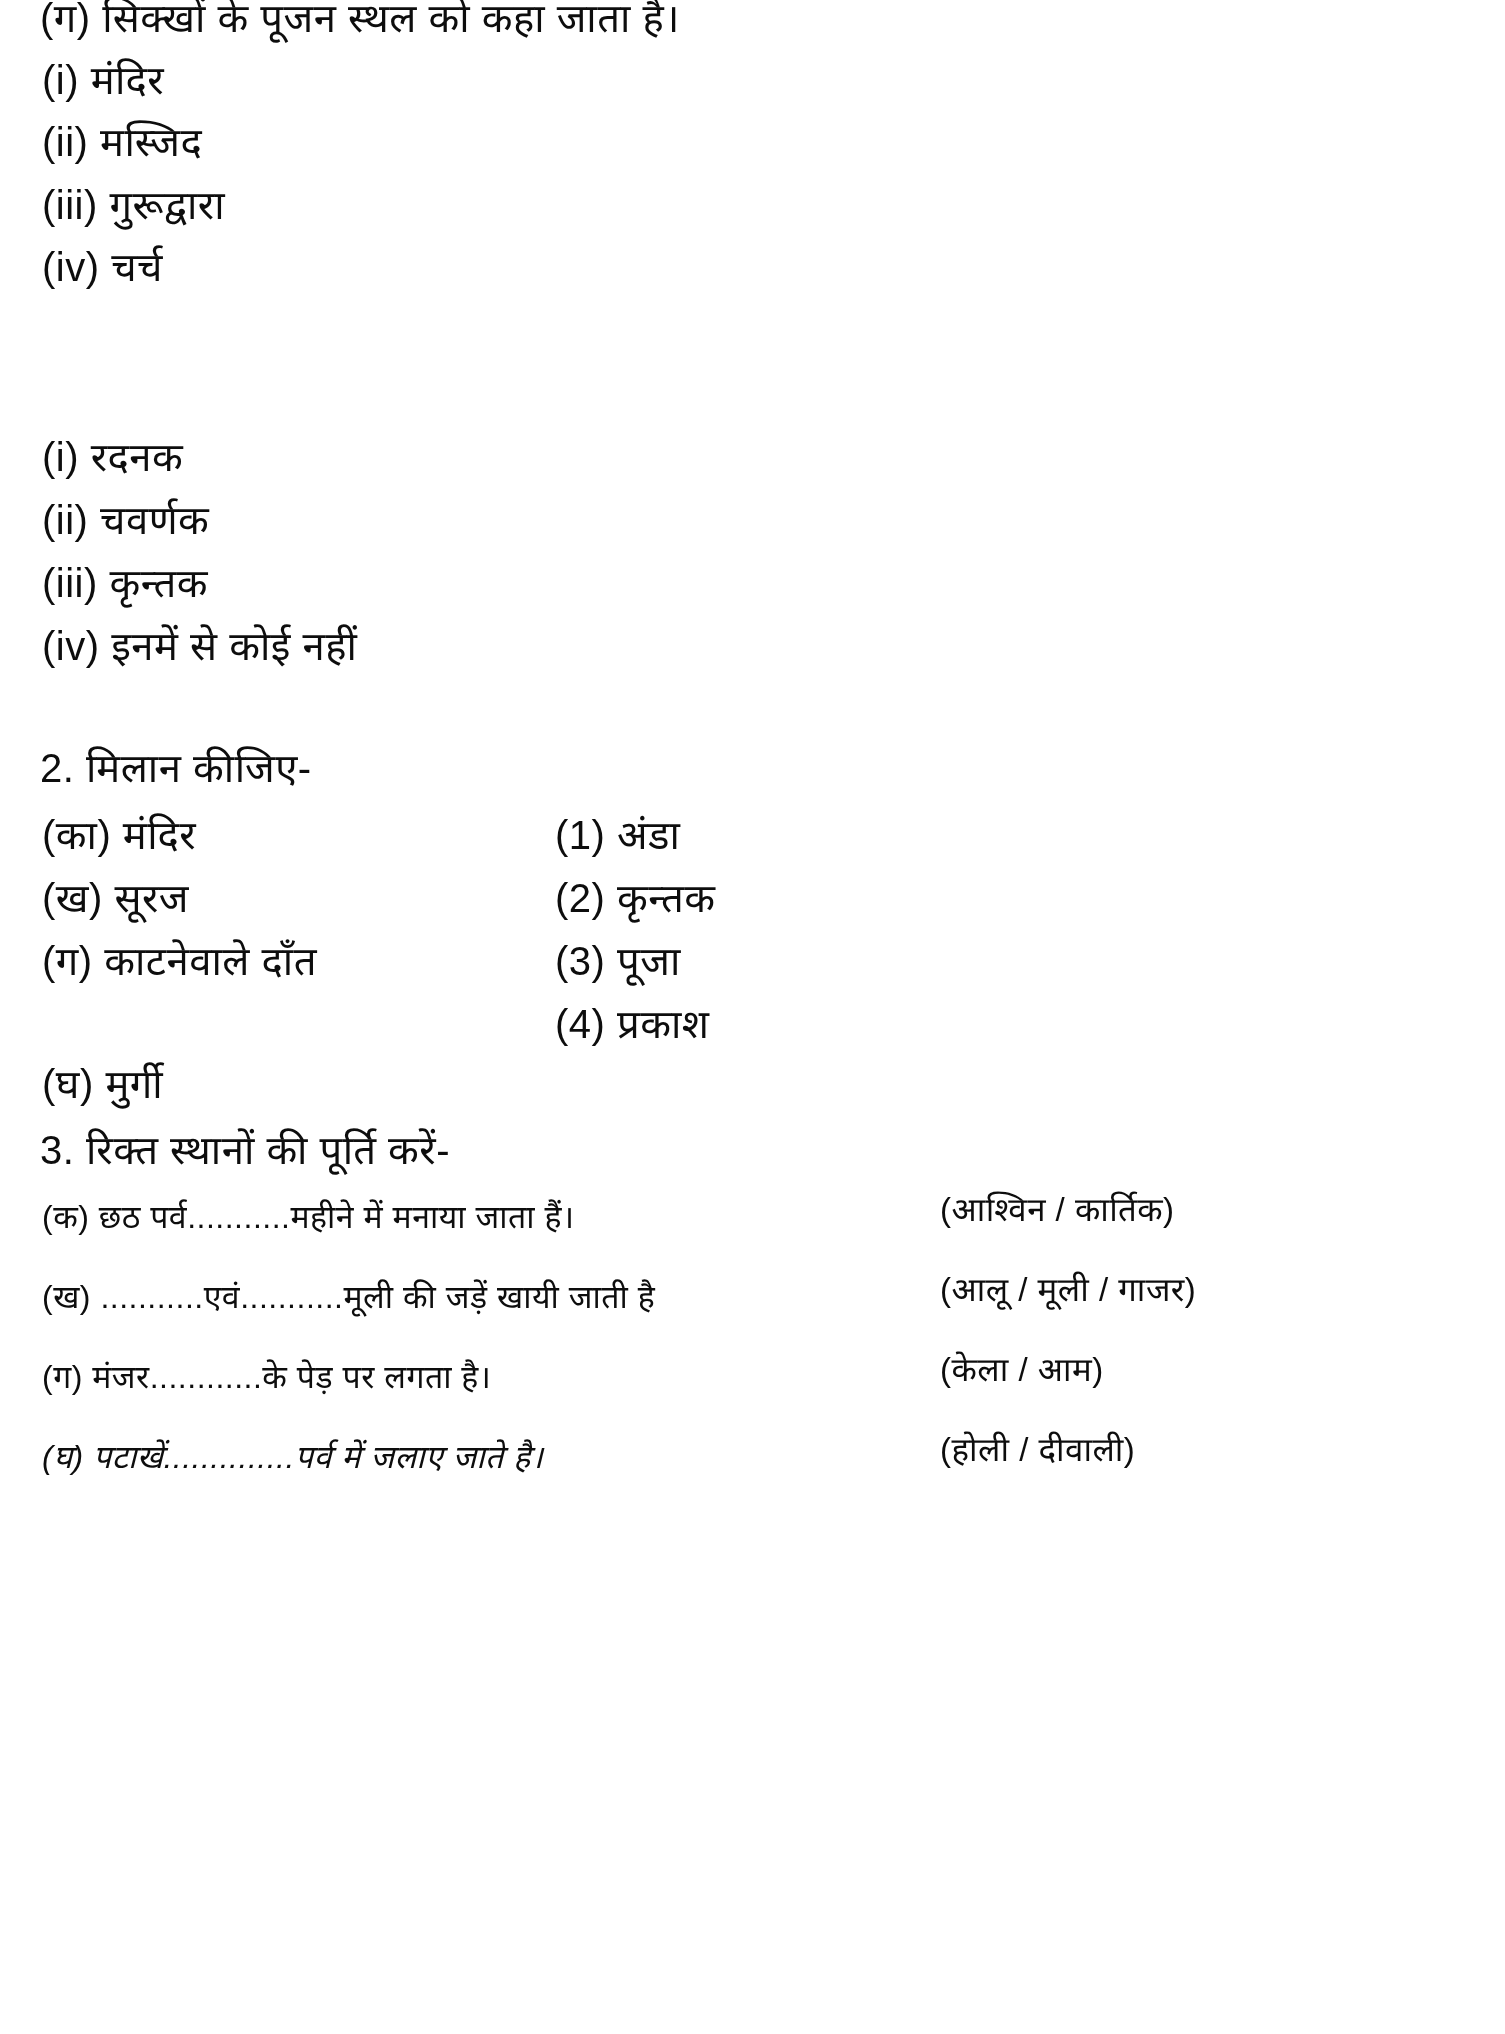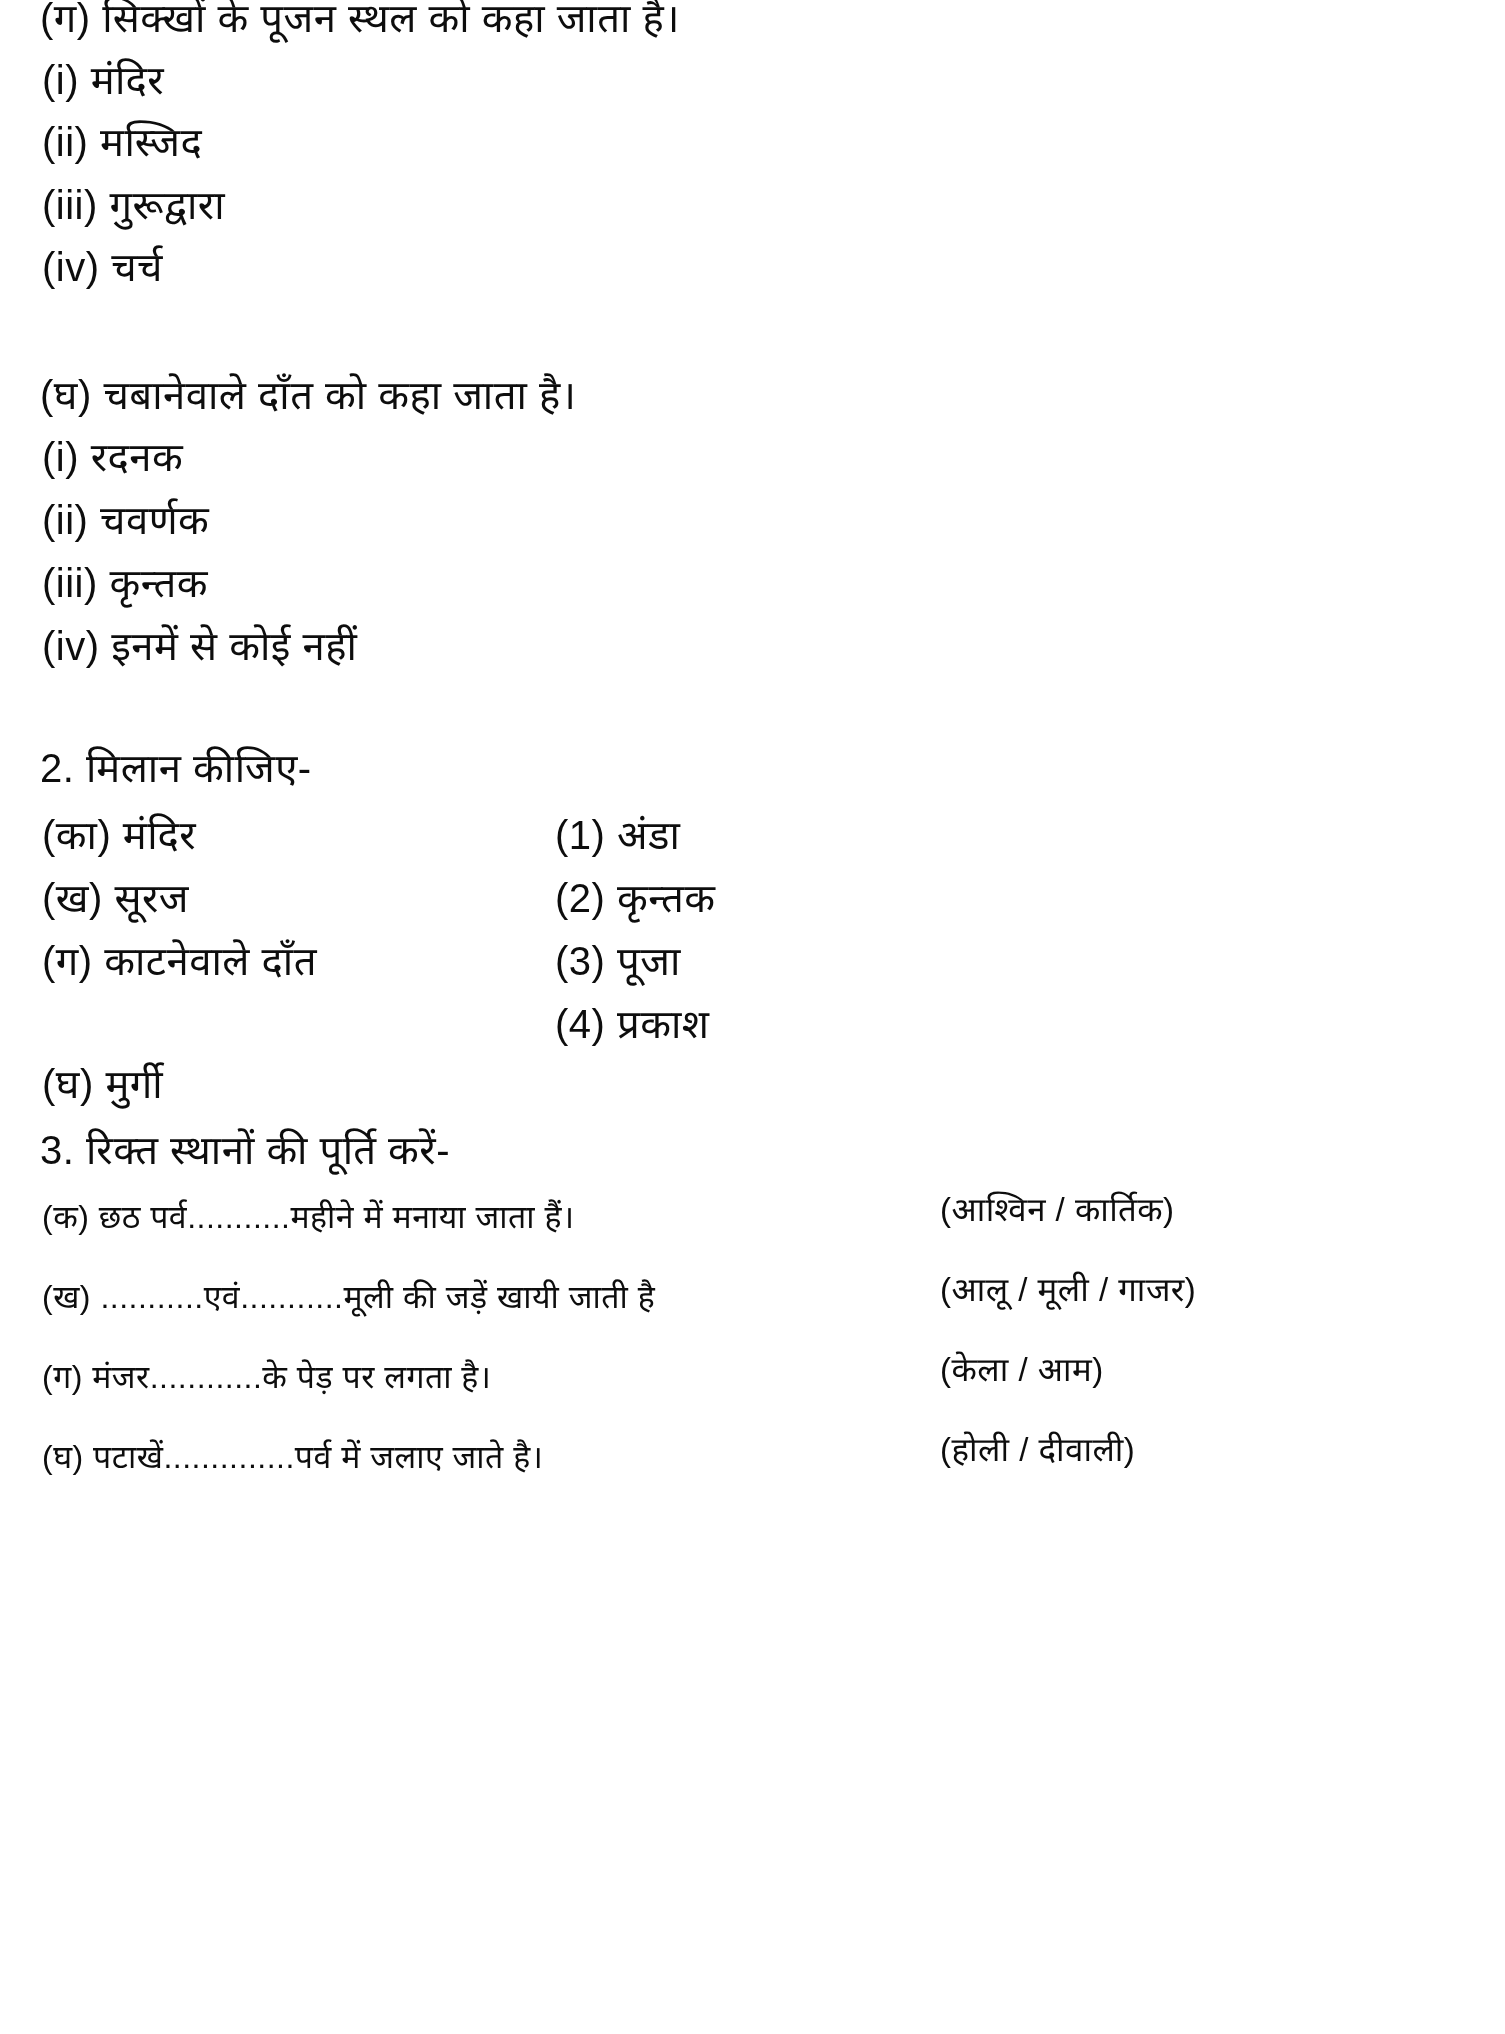--- a/index.html
+++ b/index.html
@@ -54,21 +54,20 @@
   <div class="line q-stem" style="left:40px; top:-2px;">(ग) सिक्खों के पूजन स्थल को कहा जाता है।</div>
 
   <div class="line opt" style="left:42px; top:60px;">(i)  मंदिर</div>
 
   <div class="line opt" style="left:42px; top:122px;">(ii)  मस्जिद</div>
 
   <div class="line opt" style="left:42px; top:185px;">(iii)  गुरूद्वारा</div>
 
   <div class="line opt" style="left:42px; top:247px;">(iv)  चर्च</div>
 
-  <div class="line q-stem" style="left:40px; top:375px;">(घ) चबानेवाले दाँत को कहा जाता है।</div>
 
   <div class="line opt" style="left:42px; top:437px;">(i)  रदनक</div>
 
   <div class="line opt" style="left:42px; top:500px;">(ii)  चवर्णक</div>
 
   <div class="line opt" style="left:42px; top:563px;">(iii)  कृन्तक</div>
 
   <div class="line opt" style="left:42px; top:626px;">(iv)  इनमें से कोई नहीं</div>
 
   <div class="line sec-head" style="left:40px; top:748px;">2. मिलान कीजिए-</div>
@@ -89,16 +88,16 @@
 
   <div class="line blank-text" style="left:42px; top:1193px;">(क) छठ पर्व...........महीने में मनाया जाता हैं।</div>
   <div class="line blank-opts" style="left:940px; top:1193px;">(आश्विन / कार्तिक)</div>
 
   <div class="line blank-text" style="left:42px; top:1273px;">(ख)  ...........एवं...........मूली की जड़ें खायी जाती है</div>
   <div class="line blank-text" style="left:42px; top:1353px;">(ग) मंजर............के पेड़ पर लगता है।</div>
 
   <div class="line blank-opts" style="left:940px; top:1273px;">(आलू / मूली / गाजर)</div>
   <div class="line blank-opts" style="left:940px; top:1353px;">(केला / आम)</div>
 
-  <div class="line blank-text" style="left:42px; top:1433px;">(घ) पटाखें..............पर्व में जलाए जाते है।</div>
+  <div class="line blank-text" style="left:42px; top:1433px;font-style:italic;">(घ) पटाखें..............पर्व में जलाए जाते है।</div>
   <div class="line blank-opts" style="left:940px; top:1433px;">(होली / दीवाली)</div>
 
 </div>
 
 </body></html>

